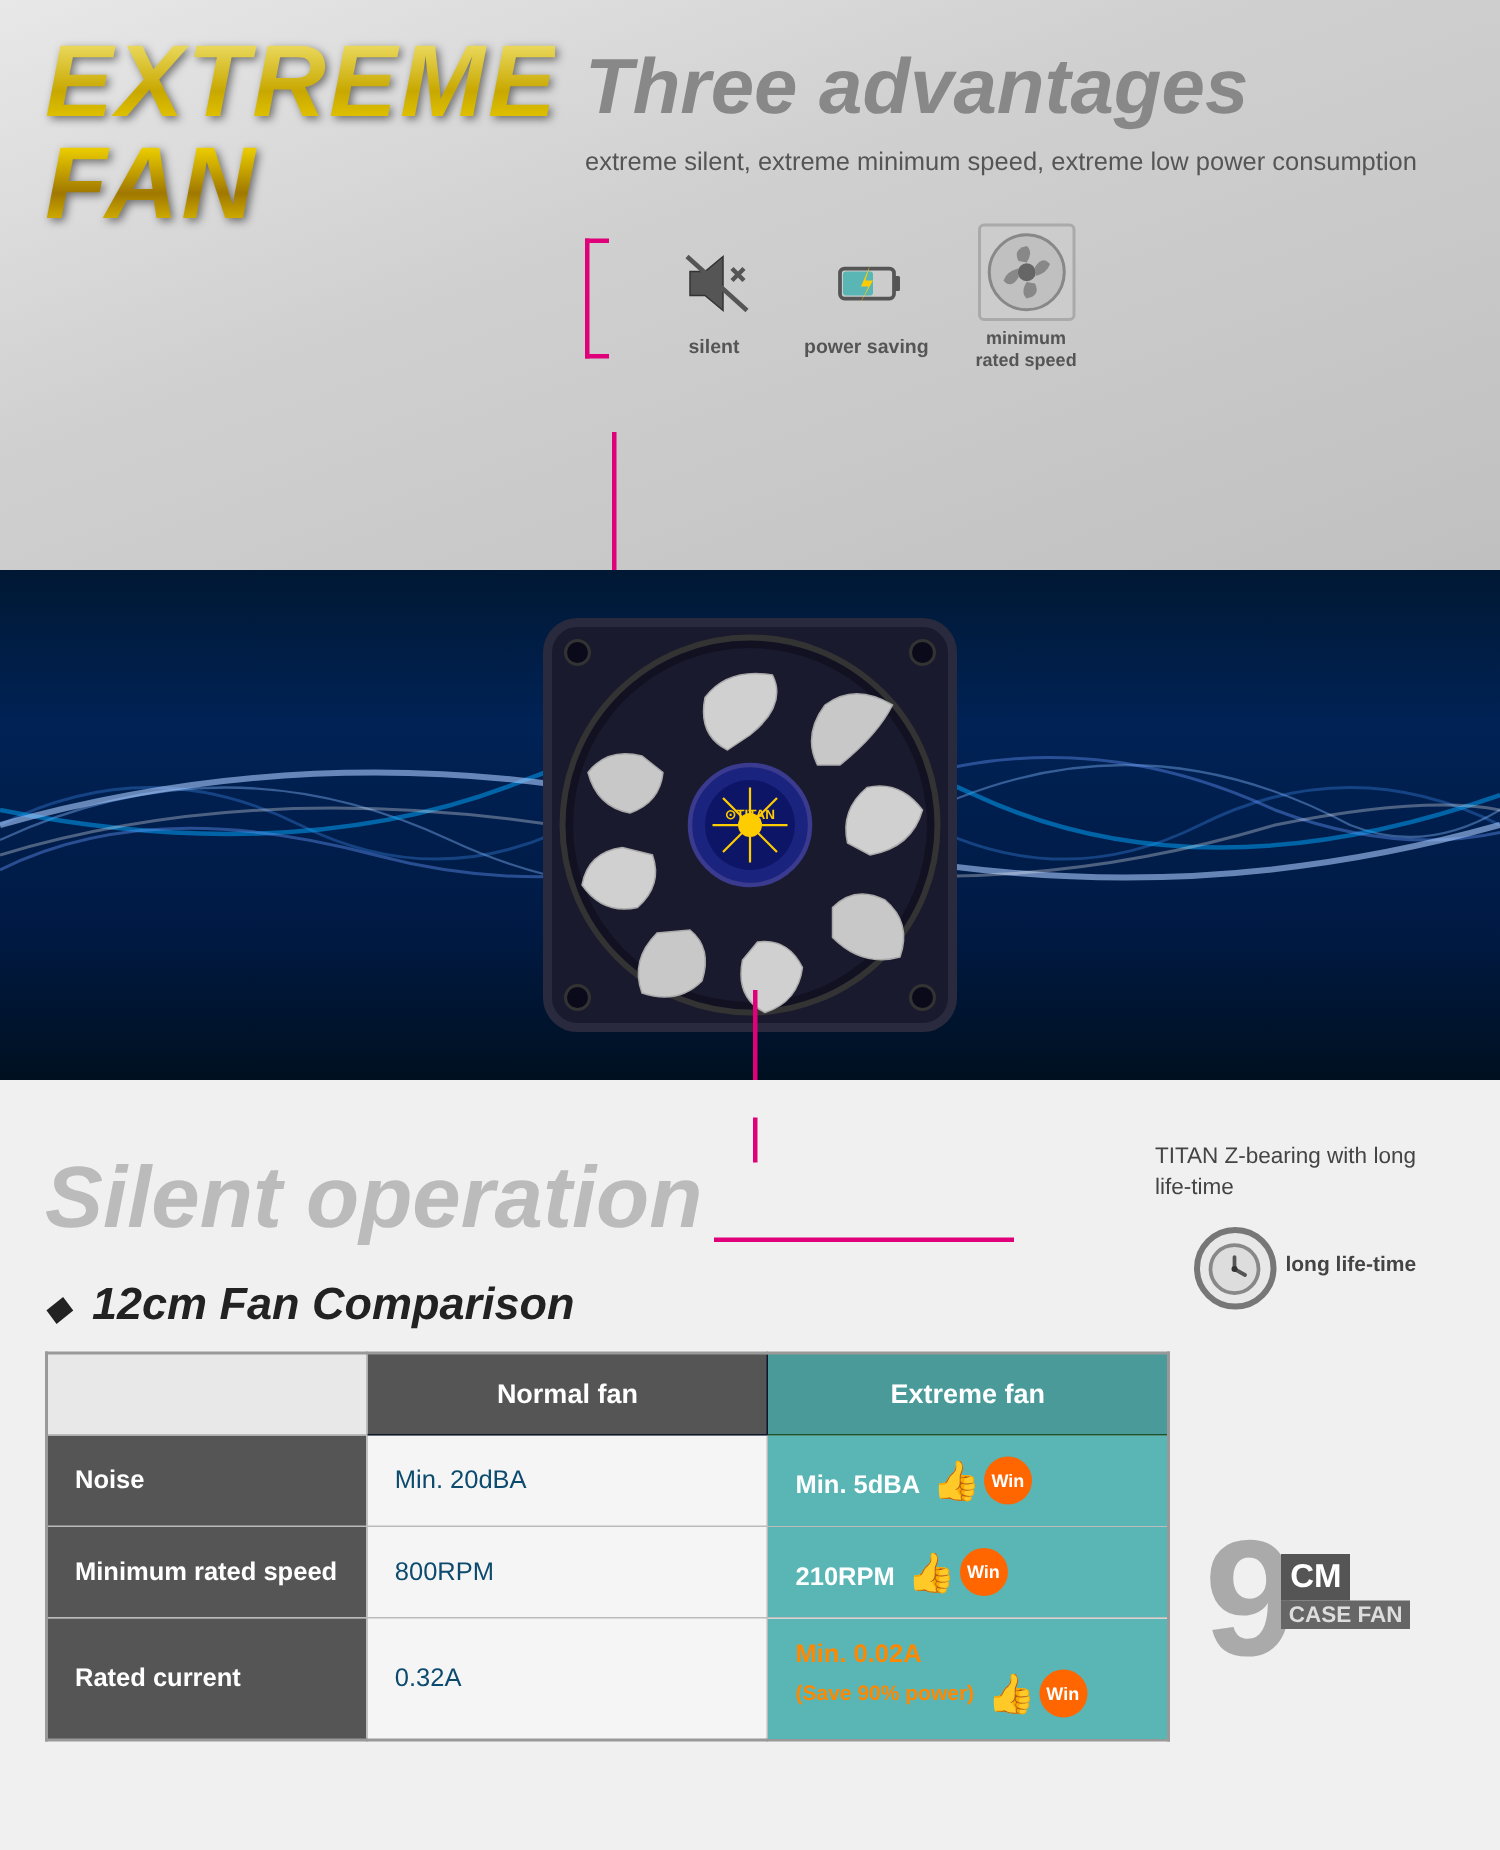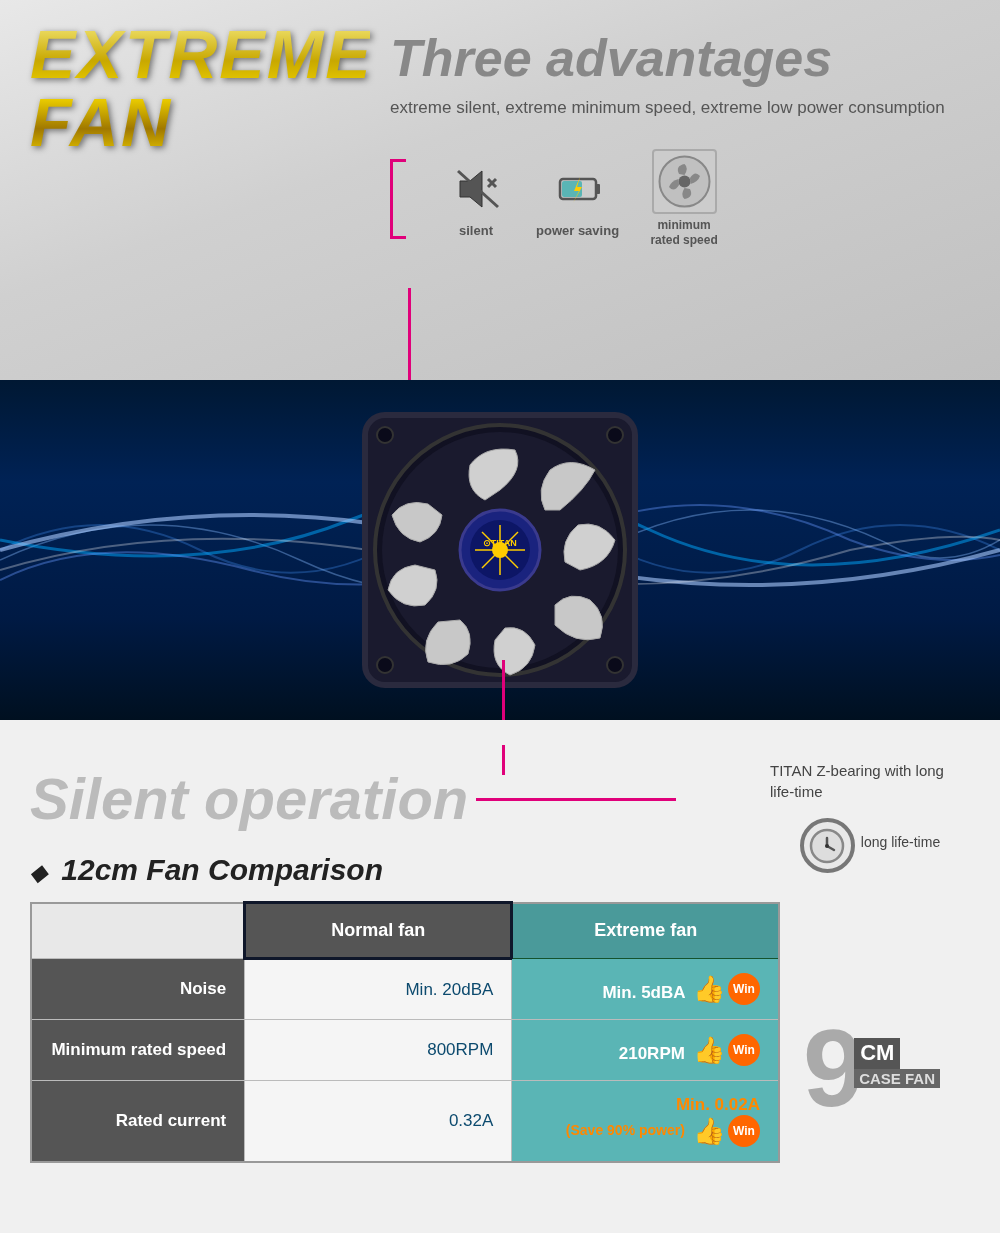--- a/index.html
+++ b/index.html
@@ -211,32 +211,32 @@
     .comparison-table th {
       padding: 16px 20px;
       font-size: 18px;
       font-weight: 600;
       text-align: center;
     }
 
     .th-normal {
       background: #555;
       color: #fff;
-      border: 3px solid #0f172a;
+      border: 1px solid #0f172a;
     }
 
     .th-extreme {
       background: #4a9a9a;
       color: #fff;
       border: 1px solid #14532d;
     }
 
     .comparison-table td {
       padding: 14px 18px;
-      text-align: right;
+      text-align: left;
       font-size: 17px;
       border: 1px solid #bbb;
     }
 
     .td-label {
       background: #555;
       color: #fff;
       font-size: 17px;
       font-weight: 600;
       text-align: center;
@@ -452,30 +452,30 @@
   </div>
 
   <div style="position:absolute; left:502px; bottom:0; width:3px; height:60px; background:#e0007a; z-index:4;"></div>
 </div>
 
 <div id="silent-section">
   <div class="silent-row">
     <div>
 
       <div style="width:3px; height:30px; background:#e0007a; margin-left:472px; margin-bottom:-5px;"></div>
-      <div style="display:flex; align-items:center;">
+      <div style="display:flex; align-items:flex-end;">
         <span class="silent-operation-title">Silent operation</span>
         <span id="silent-pink-line"></span>
       </div>
     </div>
   </div>
 
   <div class="zbearing-box">
     <div class="zbearing-text">TITAN Z-bearing with long life-time</div>
-    <div style="display:flex; align-items:center; margin-top:8px; justify-content:center;">
+    <div style="display:flex; align-items:center; margin-top:8px; justify-content:center;font-weight:bold;">
       <div class="clock-icon">
         <svg width="36" height="36" viewBox="0 0 36 36">
           <circle cx="18" cy="18" r="16" fill="#ddd" stroke="#888" stroke-width="2.5"></circle>
           <line x1="18" y1="10" x2="18" y2="18" stroke="#555" stroke-width="2.5" stroke-linecap="round"></line>
           <line x1="18" y1="18" x2="25" y2="22" stroke="#555" stroke-width="2.5" stroke-linecap="round"></line>
           <circle cx="18" cy="18" r="2" fill="#333"></circle>
         </svg>
       </div>
       <span class="long-lifetime-label">long life-time</span>
     </div>

